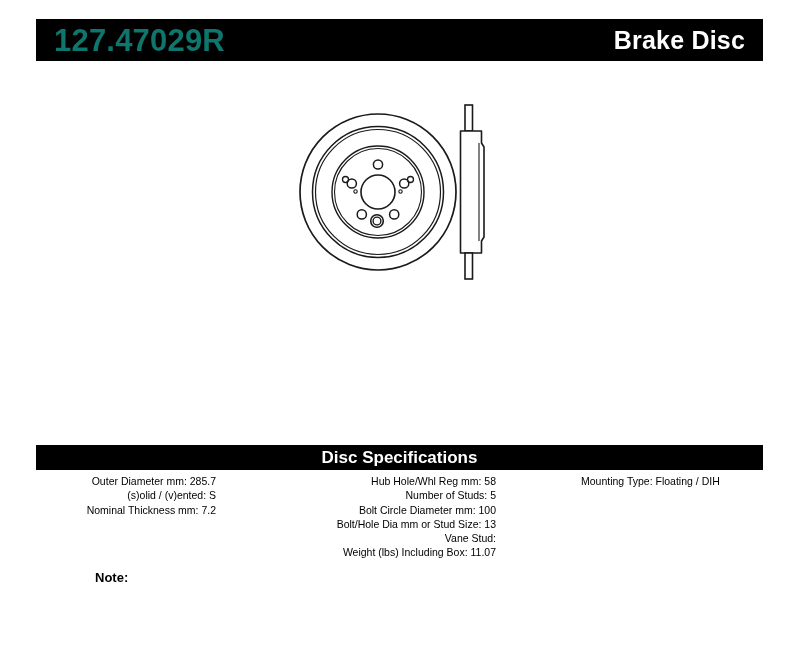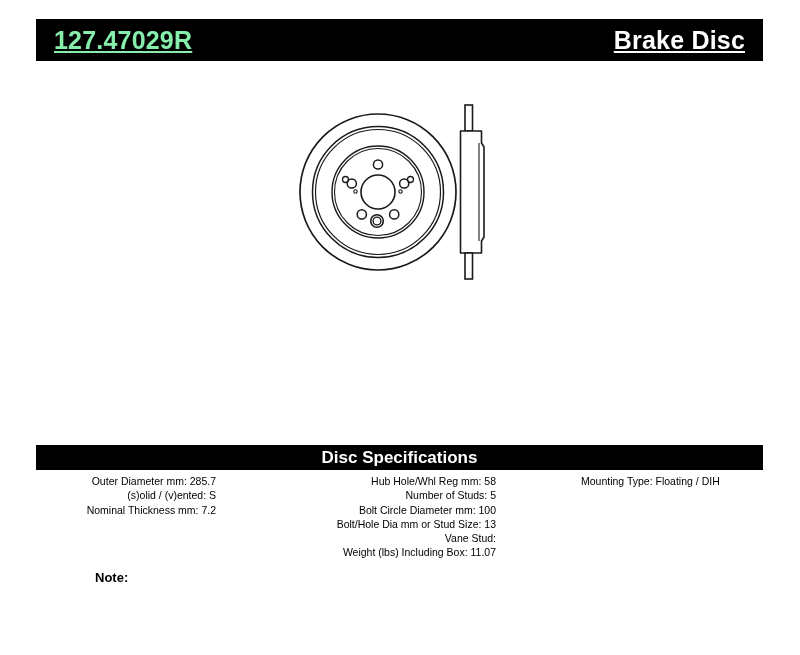--- a/index.html
+++ b/index.html
@@ -25,36 +25,34 @@
     width: 727px;
     height: 42px;
     background: #000000;
     display: flex;
     align-items: center;
     justify-content: space-between;
     box-sizing: border-box;
     padding: 0 18px;
   }
   .header-part-number {
-    color: #86efac;
-    font-size: 25px;
+    color: #0f766e;
+    font-size: 31px;
     font-weight: bold;
     letter-spacing: 0.2px;
     line-height: 1;
     white-space: nowrap;
-    text-decoration: underline;
   }
   .header-title {
     color: #ffffff;
     font-size: 25px;
     font-weight: bold;
     letter-spacing: 0.2px;
     line-height: 1;
     white-space: nowrap;
-    text-decoration: underline;
   }
 
   
   .drawing-area {
     position: absolute;
     left: 270px;
     top: 95px;
     width: 280px;
     height: 210px;
   }

